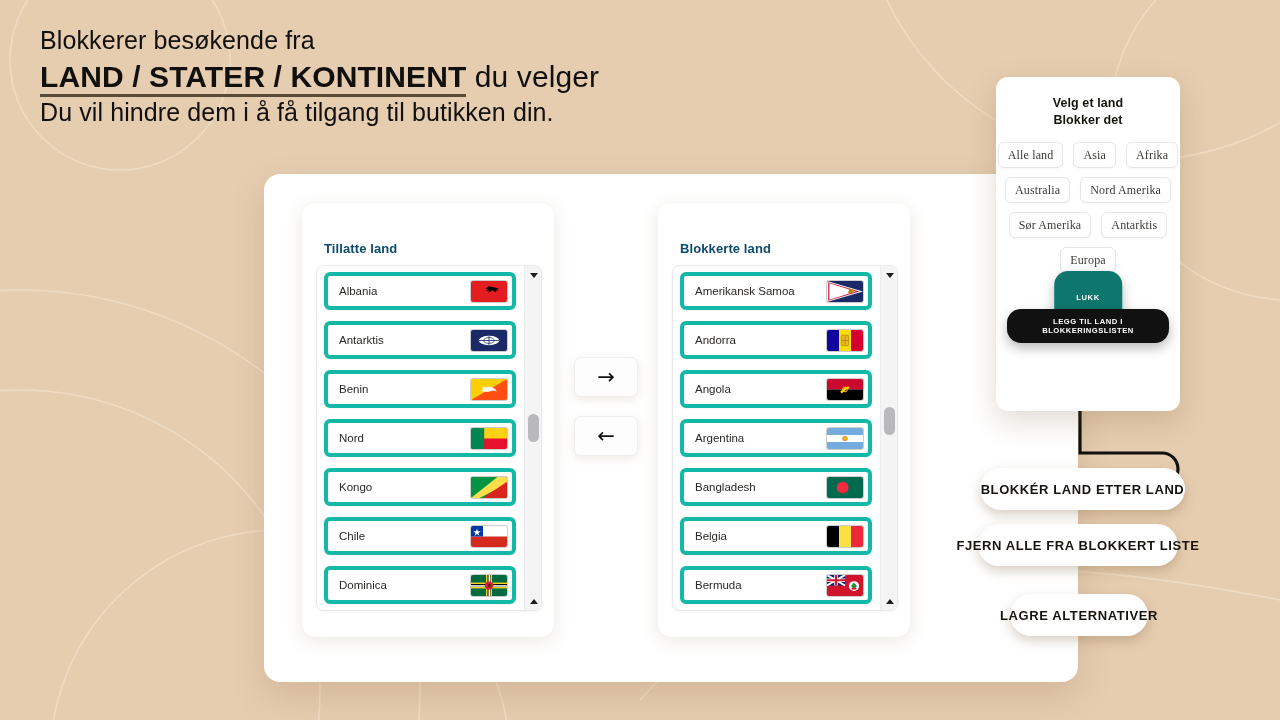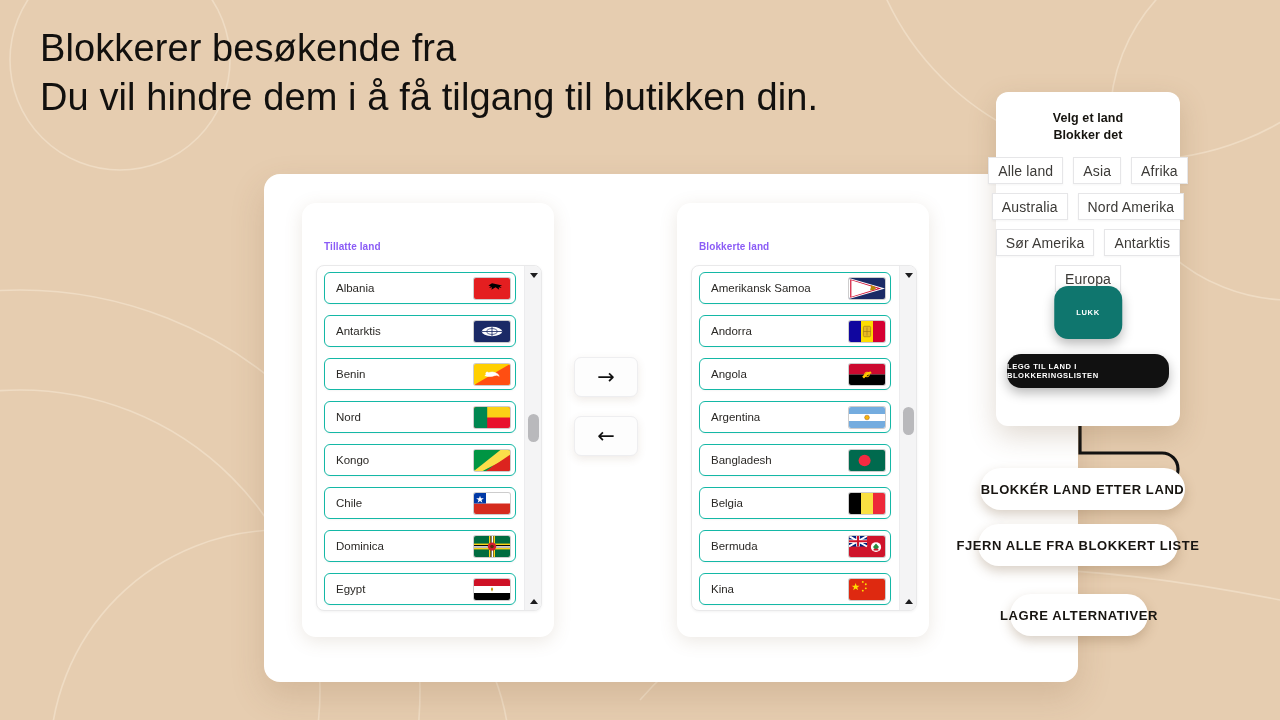--- a/index.html
+++ b/index.html
@@ -9,53 +9,53 @@
     font-family:"Liberation Sans", sans-serif;
     position:relative;
   }
   #bg-arcs{position:absolute;inset:0;width:1280px;height:720px;pointer-events:none;}
 
   
   .headline{
     position:absolute;left:40px;top:24px;width:760px;
     color:#12100e;line-height:1.30;
   }
-  .hl-line{font-size:38px;font-weight:400;white-space:nowrap;letter-spacing:.1px;}
+  .hl-line{font-size:25px;font-weight:400;white-space:nowrap;letter-spacing:.1px;}
   .hl-line2{font-size:30px;font-weight:400;white-space:nowrap;letter-spacing:.1px;}
   .hl-strong{font-weight:700;border-bottom:3px solid #5c4a38;padding-bottom:1px;}
 
   
   .main-card{
     position:absolute;left:264px;top:174px;width:814px;height:508px;
     background:#ffffff;border-radius:16px;
     box-shadow:0 14px 34px rgba(120,85,50,.18);
   }
 
   
   .panel{
     position:absolute;top:203px;width:252px;height:434px;
     background:#ffffff;border-radius:14px;
     box-shadow:0 4px 18px rgba(130,100,70,.15);
   }
   .panel.left{left:302px;}
-  .panel.right{left:677px;}
+  .panel.right{left:658px;}
   .panel-title{
     position:absolute;left:22px;top:38px;
-    font-size:10px;font-weight:700;color:#8b5cf6;letter-spacing:.1px;
+    font-size:13px;font-weight:700;color:#0c4a6e;letter-spacing:.1px;
   }
   .list-box{
     position:absolute;left:14px;top:62px;width:224px;height:344px;
     background:#fff;border:1px solid #e9e9ea;border-radius:8px;
     box-shadow:0 1px 3px rgba(0,0,0,.05);
     overflow:hidden;
   }
   .list-inner{position:absolute;left:0;top:0;right:18px;bottom:0;padding:6px 7px 0 7px;box-sizing:border-box;}
   .row{
     position:relative;height:30px;margin-bottom:11px;
-    border:1px solid #14b8a6;border-radius:6px;background:#fff;
+    border:4px solid #14b8a6;border-radius:6px;background:#fff;
     display:flex;align-items:center;
     box-shadow:0 1px 2px rgba(0,0,0,.04);
   }
   .row-name{
     font-size:11.5px;color:#2b2926;padding-left:11px;flex:1;
     white-space:nowrap;overflow:hidden;
   }
   .flag{
     width:38px;height:23px;margin-right:4px;border-radius:3px;
     overflow:hidden;flex:0 0 auto;border:1px solid rgba(0,0,0,.07);
@@ -84,46 +84,46 @@
     background:#fdfdfd;border:1px solid #eeeef0;border-radius:7px;
     display:flex;align-items:center;justify-content:center;
     box-shadow:0 3px 8px rgba(120,90,60,.12);
   }
   .arrow-btn.a1{top:357px;}
   .arrow-btn.a2{top:416px;}
   .arrow-glyph{font-size:21px;line-height:1;color:#101010;font-family:"DejaVu Sans",sans-serif;}
 
   
   .selector{
-    position:absolute;left:996px;top:92px;width:184px;height:334px;
+    position:absolute;left:996px;top:77px;width:184px;height:334px;
     background:#fff;border-radius:12px;
     box-shadow:0 10px 28px rgba(120,85,50,.22);
   }
   .sel-title{
     text-align:center;font-size:12.5px;font-weight:700;color:#16140f;
     line-height:1.32;padding-top:18px;letter-spacing:.1px;
   }
   .chip-rows{margin-top:14px;}
   .chip-row{display:flex;justify-content:center;gap:10px;margin-bottom:9px;}
   .chip{
-    border:1px solid #e6e6e8;border-radius:0;background:#fff;
-    font-size:14px;color:#3c3a37;padding:4.5px 9px;white-space:nowrap;
-    box-shadow:0 1px 2px rgba(0,0,0,.04);letter-spacing:.15px;
+    border:1px solid #e6e6e8;border-radius:6px;background:#fff;
+    font-size:12px;color:#3c3a37;padding:4.5px 9px;white-space:nowrap;
+    box-shadow:0 1px 2px rgba(0,0,0,.04);letter-spacing:.15px;font-family:Liberation Serif, serif;
   }
   .sel-close{
     position:absolute;left:50%;transform:translateX(-50%);top:194px;
     background:#0f766e;color:#fff;border-radius:14px;
     font-size:7.6px;font-weight:700;letter-spacing:.6px;
     padding:22px 22px;box-shadow:0 5px 12px rgba(0,0,0,.28);
   }
   .sel-add{
     position:absolute;left:11px;right:11px;top:232px;
-    background:#111;color:#fff;border-radius:14px;text-align:left;
+    background:#111;color:#fff;border-radius:14px;text-align:center;
     font-size:7.6px;font-weight:700;letter-spacing:.5px;
-    padding:8px 0;box-shadow:0 5px 12px rgba(0,0,0,.28);margin-top:30px;
+    padding:8px 0;box-shadow:0 5px 12px rgba(0,0,0,.28);
   }
 
   
   .callout{
     position:absolute;height:42px;background:#ffffff;border-radius:21px;
     display:flex;align-items:center;justify-content:center;
     font-size:13px;font-weight:700;color:#181511;letter-spacing:.6px;
     box-shadow:0 5px 12px rgba(120,85,50,.28);white-space:nowrap;
   }
   .c1{left:980px;top:468px;width:205px;}
@@ -142,20 +142,21 @@
     <circle cx="20" cy="690" r="300"></circle>
     <circle cx="280" cy="760" r="230"></circle>
     <circle cx="1140" cy="-120" r="280"></circle>
     <circle cx="1290" cy="120" r="180"></circle>
     <path d="M640 700 C 760 560 980 540 1280 600"></path>
   </g>
 </svg>
 
 <div class="headline">
   <div class="hl-line">Blokkerer besøkende fra</div>
+  <div class="hl-line2"><span class="hl-strong">LAND / STATER / KONTINENT</span><span> du velger</span></div>
   <div class="hl-line">Du vil hindre dem i å få tilgang til butikken din.</div>
 </div>
 
 <div class="main-card"></div>
 
 <div class="panel left">
   <div class="panel-title">Tillatte land</div>
   <div class="list-box">
     <div class="list-inner" id="allowed-list">
         <div class="row">

